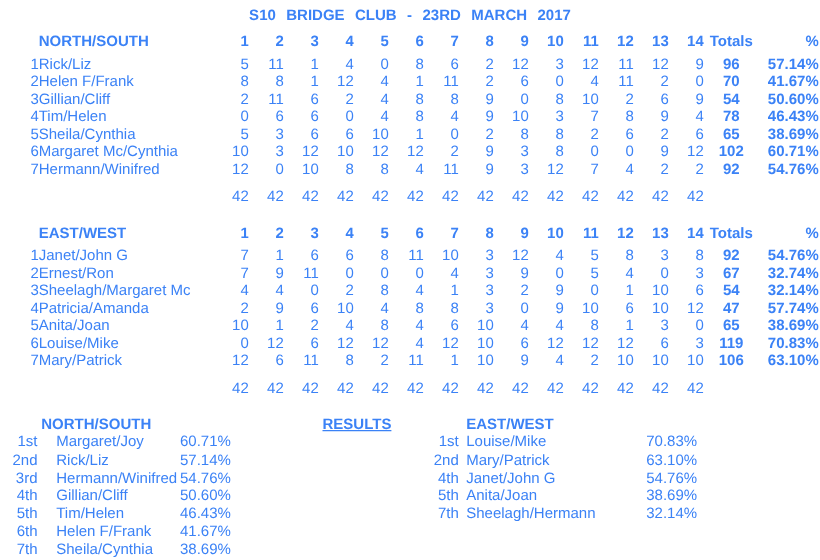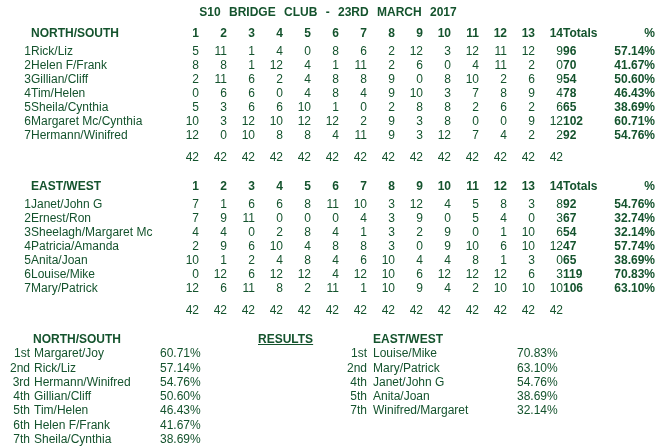--- a/index.html
+++ b/index.html
@@ -1,52 +1,52 @@
 <!DOCTYPE html>
 <html><head>
 <meta charset="utf-8">
 <style>
   * { margin:0; padding:0; box-sizing:border-box; }
   html,body { background:#ffffff; }
   .page {
     position:relative; width:656px; height:448px; overflow:hidden;
-    background:#ffffff; color:#14532d;
+    background:#ffffff; color:#3b82f6;
     font-family:"Liberation Sans","DejaVu Sans",sans-serif;
     font-size:12px; padding-top:5px;
   }
   .title { text-align:center; font-weight:bold; word-spacing:5px; margin-bottom:7px; }
 
   table.grid { border-collapse:collapse; table-layout:fixed; width:654px; margin-left:1px; }
   table.grid td { height:14px; line-height:14px; white-space:nowrap; overflow:hidden; padding:0; font-size:12px; }
   table.grid tr.hdr td { font-weight:bold; }
   table.grid tr.sum td { font-weight:normal; }
   table.grid tr.gap-s td { height:4px; line-height:4px; }
   table.grid tr.gap-m td { height:8px; line-height:8px; }
   td.c-num  { text-align:right; }
   td.c-name { text-align:left; padding-left:4px; }
   td.c-sc   { text-align:right; padding-right:8px; }
-  td.c-tot  { text-align:left; padding-right:2px; }
+  td.c-tot  { text-align:center; padding-right:2px; }
   td.c-pct  { text-align:right; padding-right:10px; }
   .b { font-weight:bold; }
   table.grid.ew { margin-top:15px; }
 
   .results { position:relative; margin-top:15px; height:118px; }
   .res-heading { position:absolute; left:258px; top:0; font-weight:bold; text-decoration:underline; }
   .res-col { position:absolute; top:0; }
   .res-col.ns { left:0; }
   .res-col.ew { left:338px; }
   .res-header { font-weight:bold; }
   .res-header, .res-row { height:14.3px; line-height:14.3px; white-space:nowrap; }
   .res-col.ns .res-header { margin-left:33px; }
   .res-col.ew .res-header { margin-left:35px; }
   .res-rank { display:inline-block; text-align:right; }
   .res-col.ns .res-rank { width:30px; }
   .res-col.ew .res-rank { width:29px; }
   .res-name { display:inline-block; }
-  .res-col.ns .res-name { padding-left:4px; width:130px; }
+  .res-col.ns .res-name { padding-left:15px; width:114px; }
   .res-col.ew .res-name { padding-left:6px; width:150px; }
 </style>
 </head>
 <body>
 
 <div class="page">
 
   <div class="title">S10 BRIDGE CLUB - 23RD MARCH 2017</div>
 
   <table class="grid ns">
@@ -459,18 +459,18 @@
           <div class="res-row"><span class="res-rank">7th</span><span class="res-name">Sheila/Cynthia</span><span class="res-pct">38.69%</span></div>
         </div>
     </div>
     <div class="res-col ew">
       <div class="res-header">EAST/WEST</div>
       <div>
           <div class="res-row"><span class="res-rank">1st</span><span class="res-name">Louise/Mike</span><span class="res-pct">70.83%</span></div>
           <div class="res-row"><span class="res-rank">2nd</span><span class="res-name">Mary/Patrick</span><span class="res-pct">63.10%</span></div>
           <div class="res-row"><span class="res-rank">4th</span><span class="res-name">Janet/John G</span><span class="res-pct">54.76%</span></div>
           <div class="res-row"><span class="res-rank">5th</span><span class="res-name">Anita/Joan</span><span class="res-pct">38.69%</span></div>
-          <div class="res-row"><span class="res-rank">7th</span><span class="res-name">Winifred/Margaret</span><span class="res-pct">32.14%</span></div>
+          <div class="res-row"><span class="res-rank">7th</span><span class="res-name">Sheelagh/Hermann</span><span class="res-pct">32.14%</span></div>
         </div>
     </div>
   </div>
 
 </div>
 
 </body></html>

